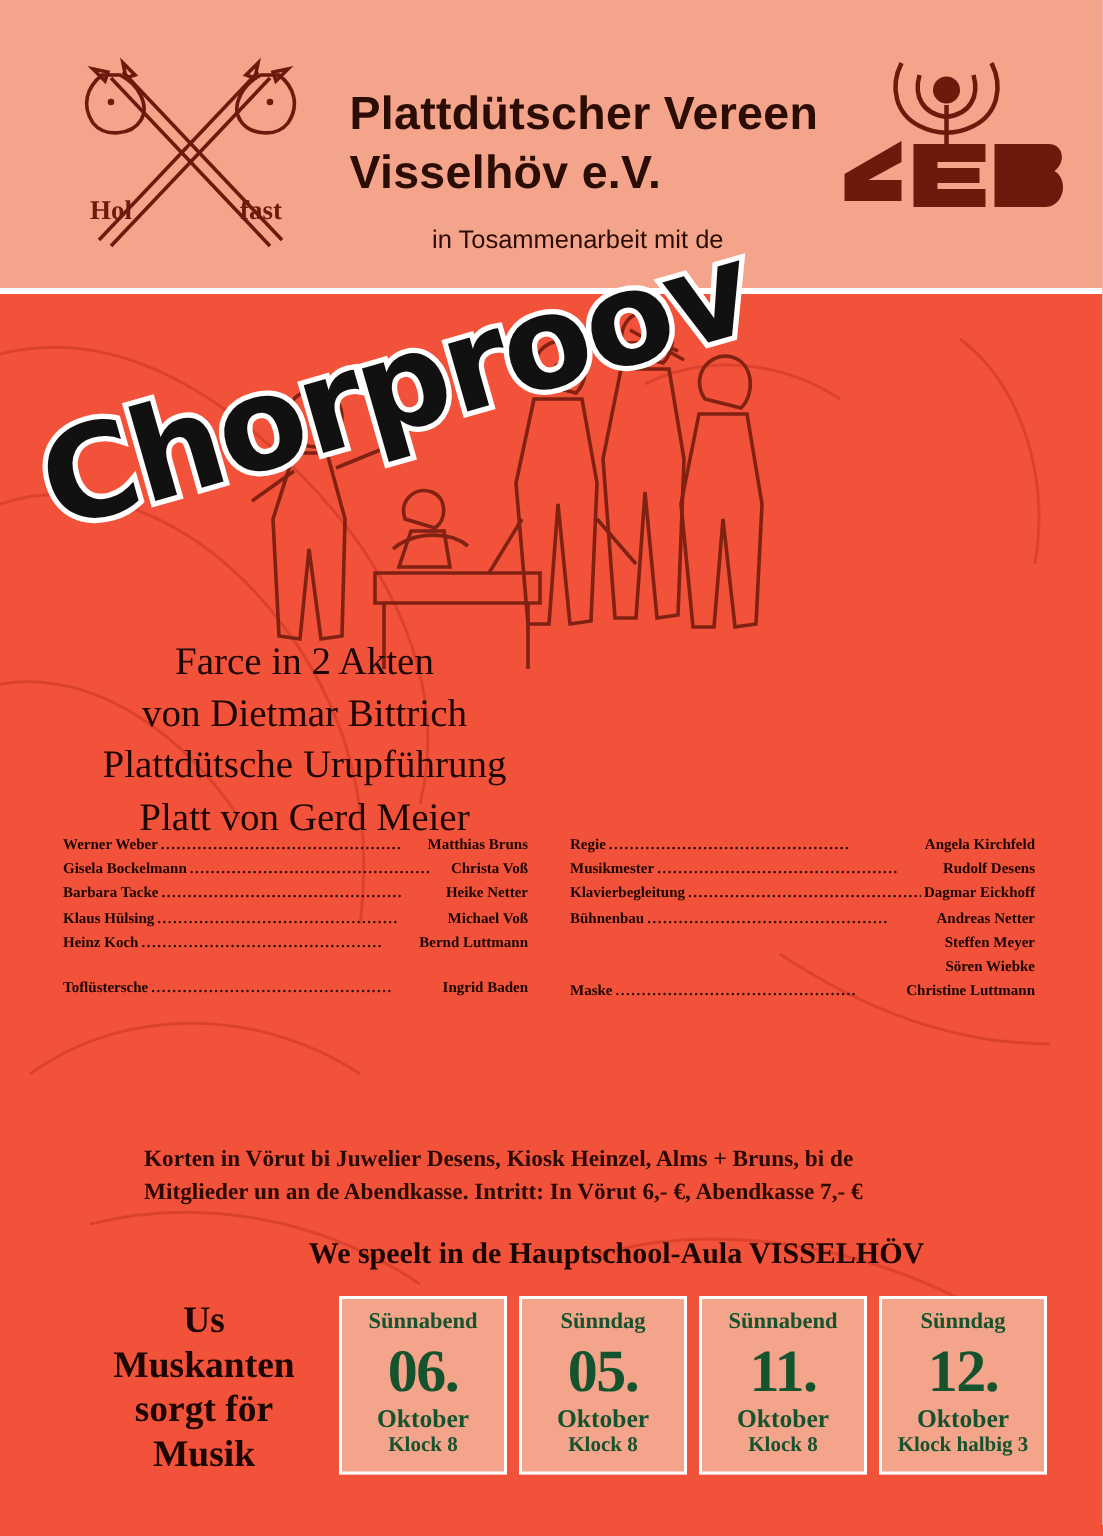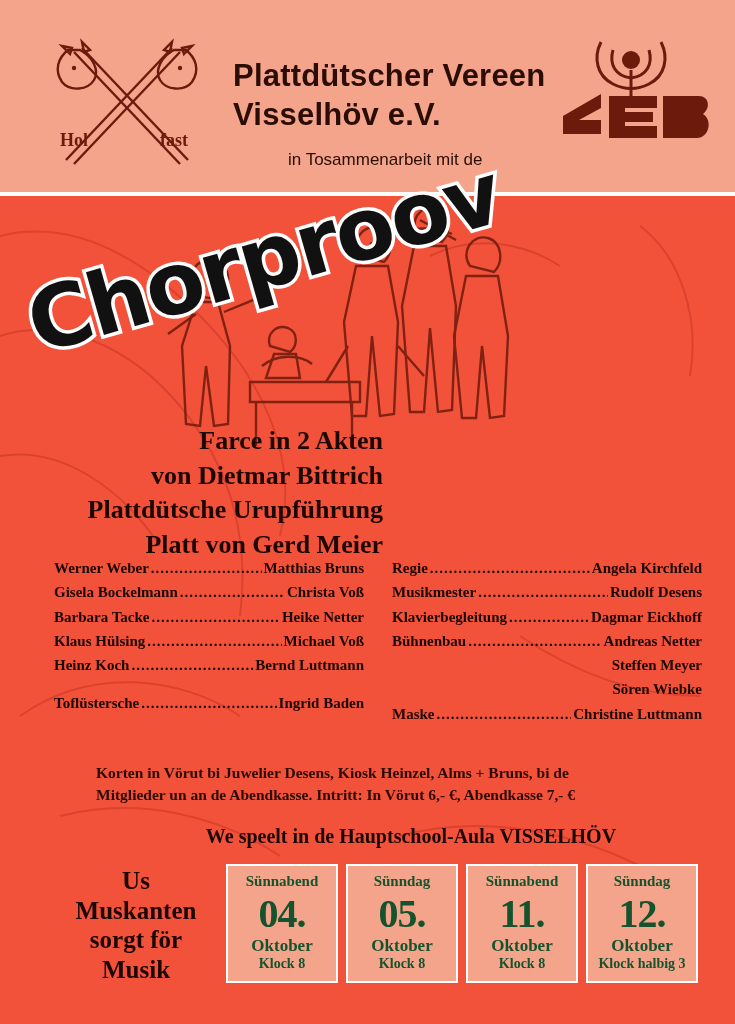--- a/index.html
+++ b/index.html
@@ -92,43 +92,42 @@
     paint-order: stroke fill;
     white-space: nowrap;
   }
 
   
   .subtitle {
     position: absolute;
     right: 352px;
     top: 424px;
     width: 360px;
-    text-align: right;
+    text-align: center;
     color: #1c0602;
     font-family: "Liberation Serif", serif;
-    font-weight: bold;
+    font-weight: normal;
     font-size: 26px;
     line-height: 1.33;
     white-space: nowrap;
   }
   .subtitle div { }
 
   
   .cast {
     position: absolute;
     left: 42px;
     top: 556px;
     width: 655px;
     display: flex;
     gap: 28px;
     color: #1c0602;
     font-family: "Liberation Serif", serif;
     font-weight: bold;
-    font-size: 15px;
-    margin-left: 12px;
+    font-size: 10px;
   }
   .cast-col { width: 310px; }
   .cast-row {
     display: flex;
     align-items: baseline;
     white-space: nowrap;
     line-height: 1.62;
   }
   .cast-row .role { flex: 0 0 auto; }
   .cast-row .dots {
@@ -396,21 +395,21 @@
   <div class="musicians">
     <div>Us</div>
     <div>Muskanten</div>
     <div>sorgt för</div>
     <div>Musik</div>
   </div>
 
   <div class="dates">
     <div class="date-box">
       <div class="date-weekday">Sünnabend</div>
-      <div class="date-day">04.</div>
+      <div class="date-day">06.</div>
       <div class="date-month">Oktober</div>
       <div class="date-time">Klock 8</div>
     </div>
     <div class="date-box">
       <div class="date-weekday">Sünndag</div>
       <div class="date-day">05.</div>
       <div class="date-month">Oktober</div>
       <div class="date-time">Klock 8</div>
     </div>
     <div class="date-box">

